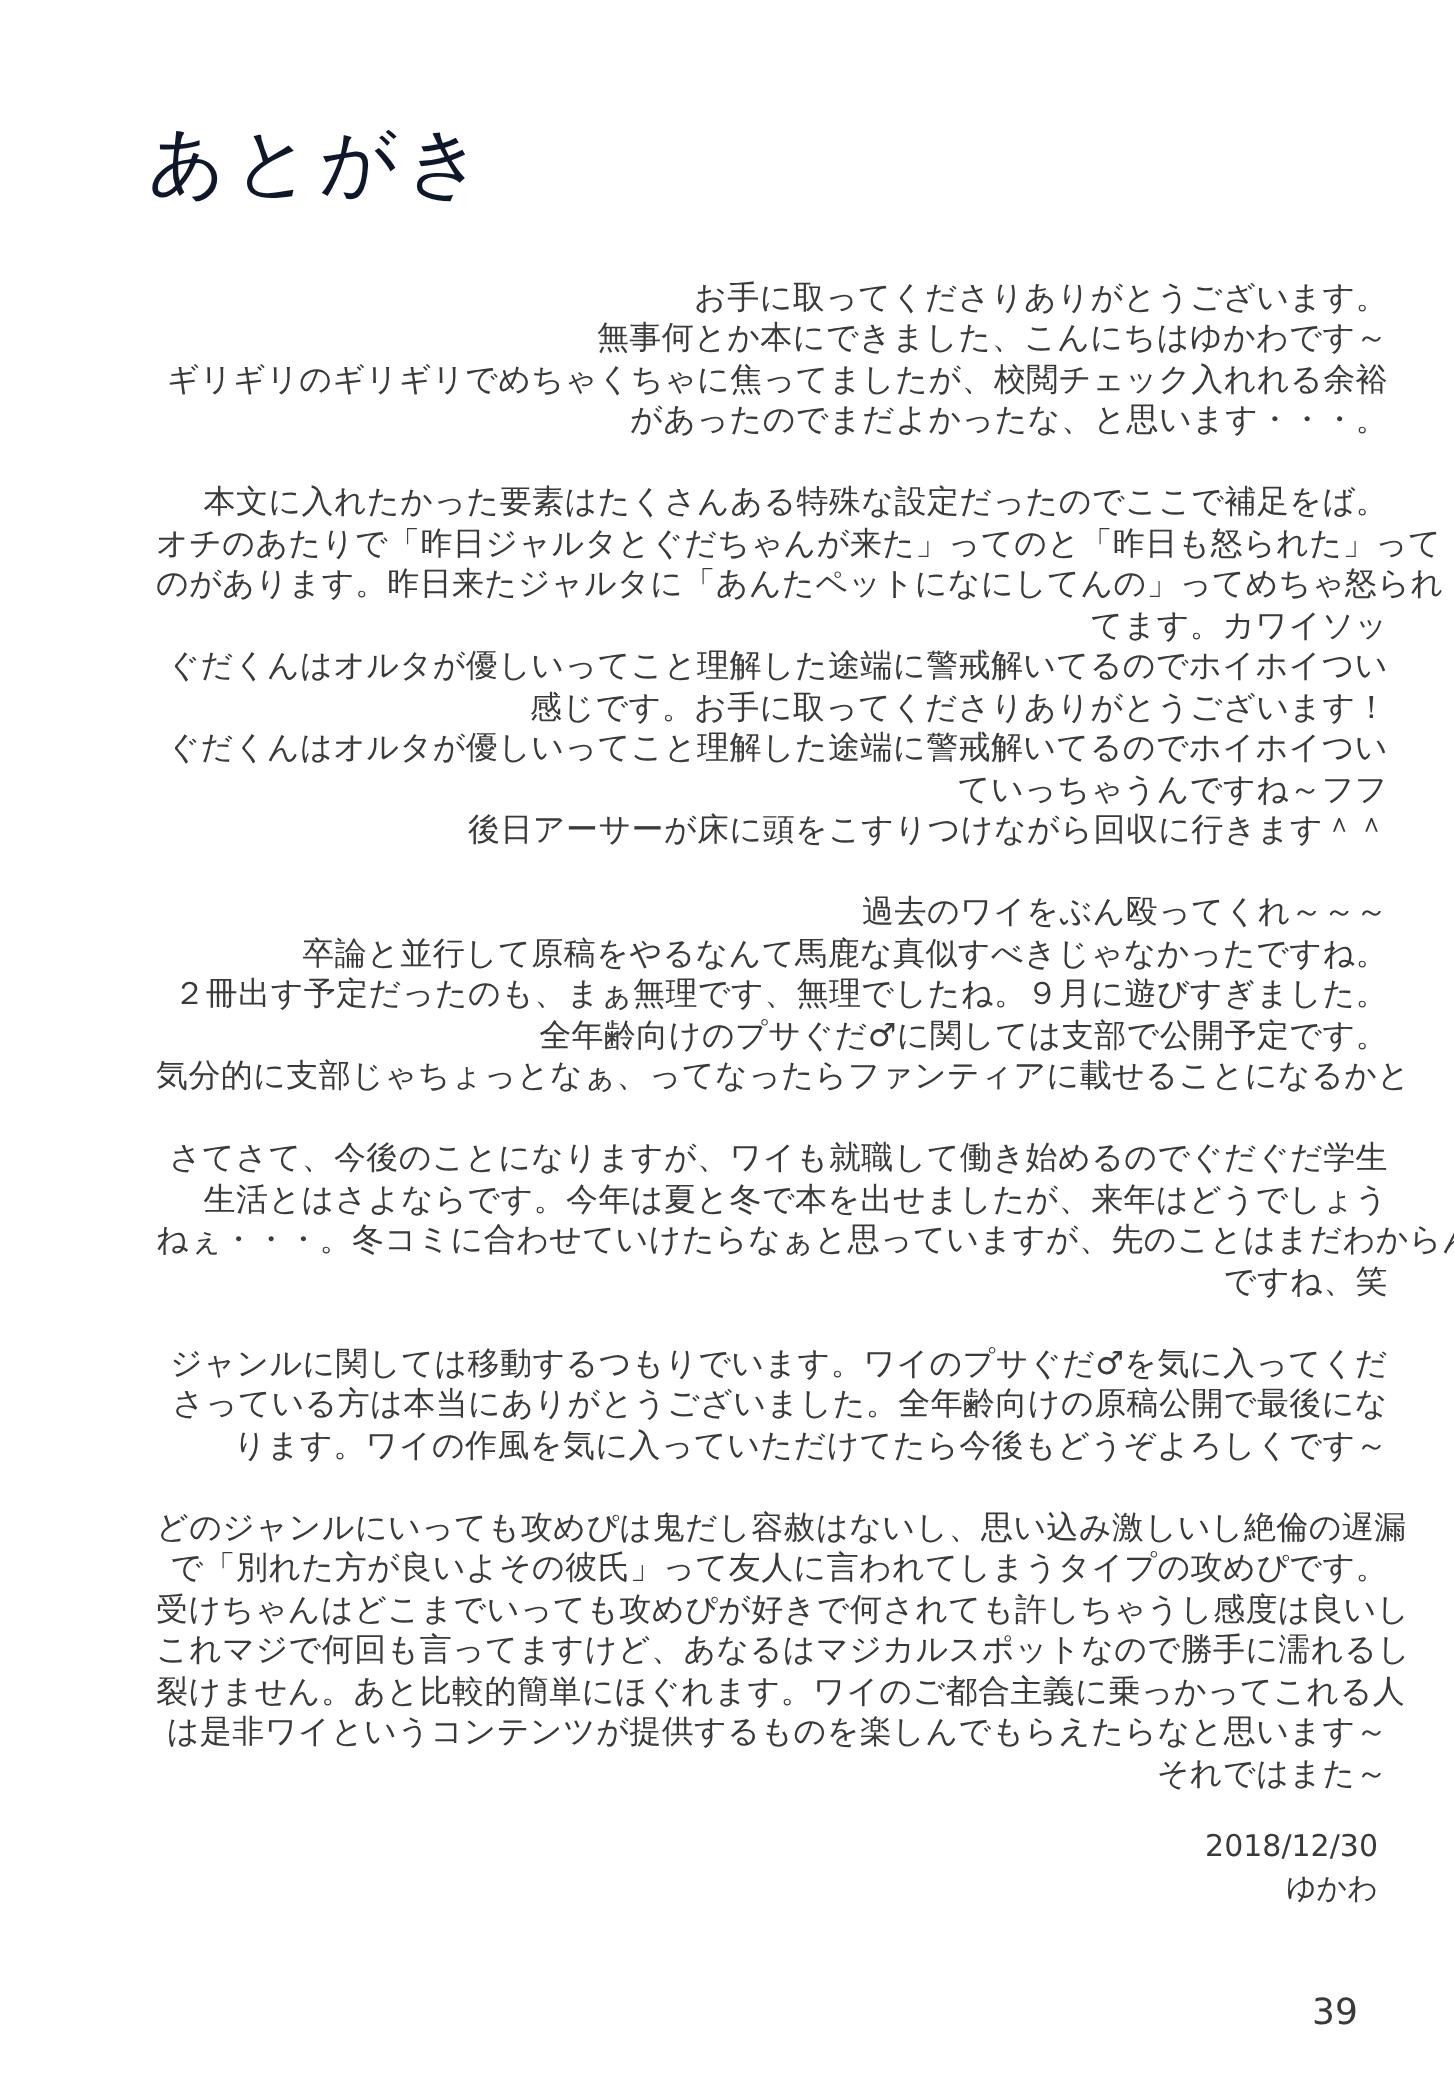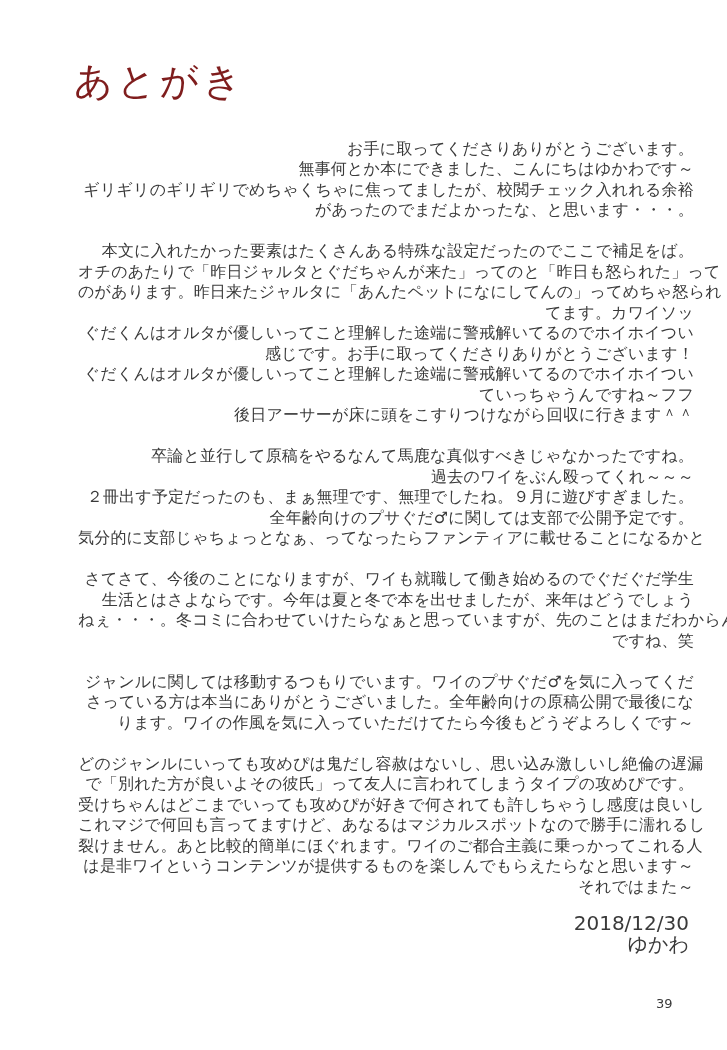--- a/index.html
+++ b/index.html
@@ -15,21 +15,21 @@
     overflow: hidden;
     font-family: "DejaVu Sans", "Liberation Sans", sans-serif;
     color: #3a3a3a;
   }
   .title {
     margin: 58px 0 0 74px;
     font-size: 38px;
     font-weight: 500;
     line-height: 1.25;
     letter-spacing: 4px;
-    color: #7f1d1d;
+    color: #0f172a;
   }
   .body-text {
     margin: 33px 36px 0 78px;
     width: 616px;
     font-size: 16px;
     line-height: 20.5px;
     font-weight: 400;
     text-align: right;
   }
   .paragraph {
@@ -38,29 +38,29 @@
   .paragraph:last-child {
     margin-bottom: 16px;
   }
   .line {
     white-space: pre;
     letter-spacing: 0.2px;
   }
   .date-block {
     margin: 0 38px 0 0;
     text-align: right;
-    font-size: 20px;
+    font-size: 15px;
     line-height: 21px;
     color: #3a3a3a;
   }
   .page-number {
     position: absolute;
     left: 656px;
     top: 996px;
-    font-size: 13px;
+    font-size: 18px;
     color: #3a3a3a;
   }
 </style>
 </head>
 <body>
 
 <div class="page">
   <h1 class="title">あとがき</h1>
 
   <div class="body-text">
@@ -75,22 +75,22 @@
         <div class="line">オチのあたりで「昨日ジャルタとぐだちゃんが来た」ってのと「昨日も怒られた」って</div>
         <div class="line">のがあります。昨日来たジャルタに「あんたペットになにしてんの」ってめちゃ怒られ</div>
         <div class="line">てます。カワイソッ</div>
         <div class="line">ぐだくんはオルタが優しいってこと理解した途端に警戒解いてるのでホイホイつい</div>
         <div class="line">感じです。お手に取ってくださりありがとうございます！</div>
         <div class="line">ぐだくんはオルタが優しいってこと理解した途端に警戒解いてるのでホイホイつい</div>
         <div class="line">ていっちゃうんですね～フフ</div>
         <div class="line">後日アーサーが床に頭をこすりつけながら回収に行きます＾＾</div>
       </div>
     <div class="paragraph">
+        <div class="line">過去のワイをぶん殴ってくれ～～～</div>
         <div class="line">卒論と並行して原稿をやるなんて馬鹿な真似すべきじゃなかったですね。</div>
-        <div class="line">過去のワイをぶん殴ってくれ～～～</div>
         <div class="line">２冊出す予定だったのも、まぁ無理です、無理でしたね。９月に遊びすぎました。</div>
         <div class="line">全年齢向けのプサぐだ♂に関しては支部で公開予定です。</div>
         <div class="line">気分的に支部じゃちょっとなぁ、ってなったらファンティアに載せることになるかと</div>
       </div>
     <div class="paragraph">
         <div class="line">さてさて、今後のことになりますが、ワイも就職して働き始めるのでぐだぐだ学生</div>
         <div class="line">生活とはさよならです。今年は夏と冬で本を出せましたが、来年はどうでしょう</div>
         <div class="line">ねぇ・・・。冬コミに合わせていけたらなぁと思っていますが、先のことはまだわからん</div>
         <div class="line">ですね、笑</div>
       </div>

